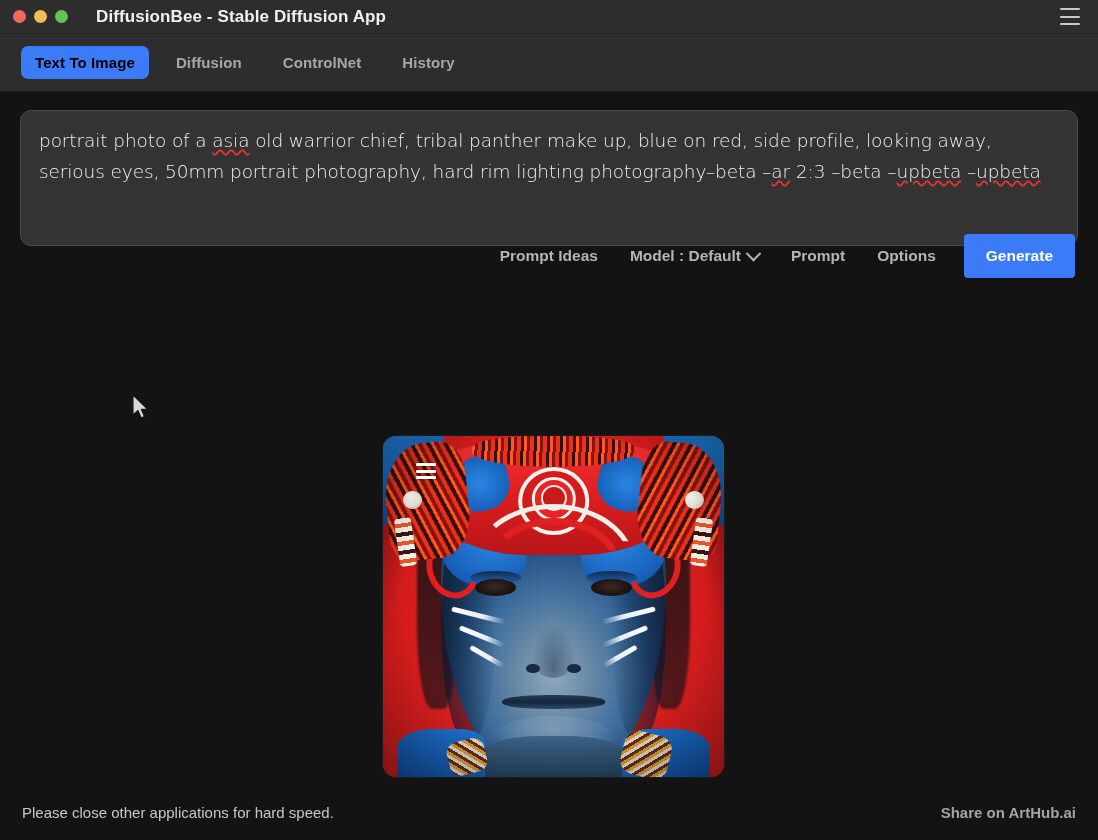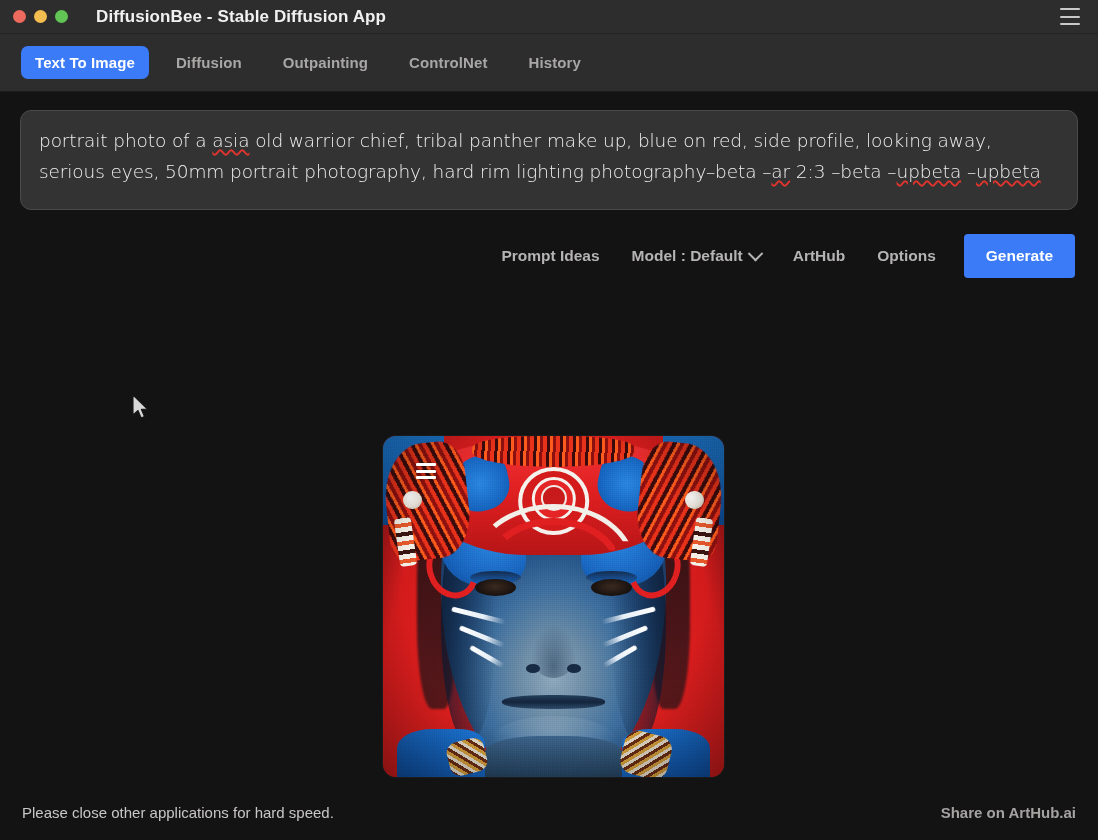--- a/index.html
+++ b/index.html
@@ -95,38 +95,38 @@
     color: #a9a6a6;
     padding: 8px 14px;
     border-radius: 7px;
     margin-right: 13px;
     white-space: nowrap;
     cursor: pointer;
     letter-spacing: 0.1px;
   }
   .tab.active {
     background: #3b7bf7;
-    color: #ffffff;
+    color: #000000;
   }
 
   
   .main {
     flex: 1;
     position: relative;
     background: #131313;
     overflow: hidden;
   }
 
   
   .prompt-box {
     position: absolute;
     left: 20px;
     top: 18px;
     width: 1058px;
-    height: 100px;
+    height: 136px;
     box-sizing: border-box;
     background: #333333;
     border: 1px solid #4a4a4a;
     border-radius: 11px;
     padding: 14px 18px 0 18px;
     overflow: hidden;
   }
   .prompt-text {
     font-size: 18.5px;
     line-height: 31px;
@@ -548,38 +548,37 @@
     <div class="titlebar-menu">
       <i></i>
       <i></i>
       <i></i>
     </div>
   </div>
 
   <div class="tabbar">
     <div class="tab active">Text To Image</div>
     <div class="tab">Diffusion</div>
-    <div class="tab">Outpainting</div>
     <div class="tab">ControlNet</div>
     <div class="tab">History</div>
   </div>
 
   <div class="main">
 
     <div class="prompt-box">
       <div class="prompt-text"><span>portrait photo of a </span><span class="sp">asia</span><span> old warrior chief, tribal panther make up, blue on red, side profile, looking away,</span> <span>serious eyes, 50mm portrait photography, hard rim lighting photography–beta –</span><span class="sp">ar</span><span> 2:3 –beta –</span><span class="sp">upbeta</span><span> –</span><span class="sp">upbeta</span></div>
     </div>
 
     <div class="toolbar">
       <div class="tb-item">Prompt Ideas</div>
       <div class="tb-item">
         <span>Model : Default</span>
         <span class="caret"></span>
       </div>
-      <div class="tb-item">ArtHub</div>
+      <div class="tb-item">Prompt</div>
       <div class="tb-item">Options</div>
       <button class="generate-btn">Generate</button>
     </div>
 
     <svg class="cursor" viewBox="0 0 18 26">
       <path d="M2 1 L2 21 L7 16.5 L10.2 24 L13.4 22.6 L10.3 15.4 L16.4 15.2 Z" fill="#d8d8d8" stroke="#1a1a1a" stroke-width="1.1" stroke-linejoin="round"></path>
     </svg>
 
     <div class="result-wrap">
       <div class="result-img">

